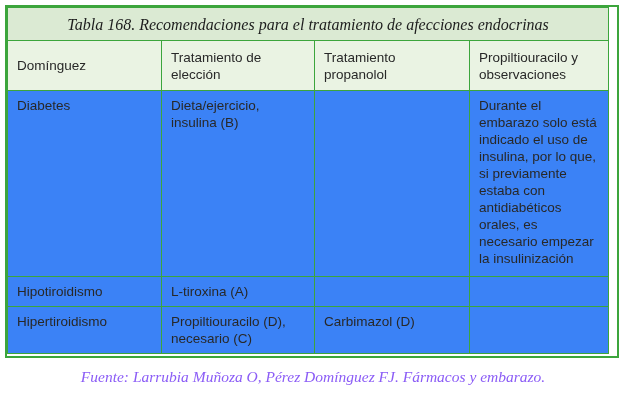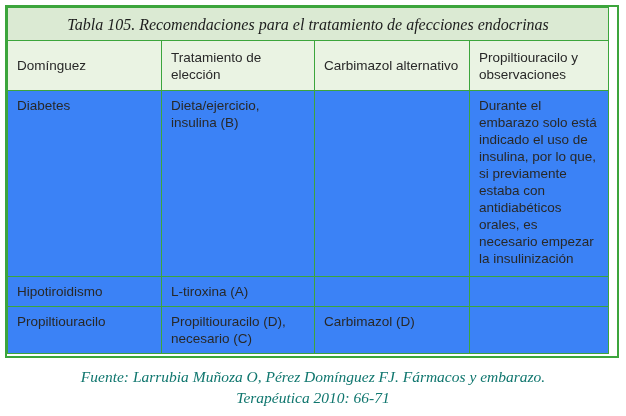--- a/index.html
+++ b/index.html
@@ -62,62 +62,61 @@
 
   .source{
     position:absolute;
     left:0;top:366px;
     width:626px;
     text-align:center;
     font-family:"Liberation Serif","DejaVu Serif",serif;
     font-style:italic;
     font-size:15.5px;
     line-height:21px;
-    color:#0f766e;
+    color:#8b5cf6;
   }
 </style>
 </head>
 <body>
 
 <div class="frame">
   <table class="endo">
     <colgroup>
       <col class="c1">
         <col class="c2">
         <col class="c3">
         <col class="c4">
     </colgroup>
     <tbody>
       <tr class="title-row">
-        <th colspan="4">Tabla 105. Recomendaciones para el tratamiento de afecciones endocrinas</th>
+        <th colspan="4">Tabla 168. Recomendaciones para el tratamiento de afecciones endocrinas</th>
       </tr>
       <tr class="header-row">
         <td>Domínguez</td>
         <td>Tratamiento de elección</td>
-        <td>Carbimazol alternativo</td>
+        <td>Tratamiento propanolol</td>
         <td>Propiltiouracilo y observaciones</td>
       </tr>
       <tr class="body-row row-diabetes">
         <td>Diabetes</td>
         <td>Dieta/ejercicio, insulina (B)</td>
         <td></td>
         <td>Durante el embarazo solo está indicado el uso de insulina, por lo que, si previamente estaba con antidiabéticos orales, es necesario empezar la insulinización</td>
       </tr>
       <tr class="body-row row-hipotiroidismo">
         <td>Hipotiroidismo</td>
         <td>L-tiroxina (A)</td>
         <td></td>
         <td></td>
       </tr>
       <tr class="body-row row-hipertiroidismo">
-        <td>Propiltiouracilo</td>
+        <td>Hipertiroidismo</td>
         <td>Propiltiouracilo (D), necesario (C)</td>
         <td>Carbimazol (D)</td>
         <td></td>
       </tr>
     </tbody>
   </table>
 </div>
 
 <div class="source">
   <div>Fuente: Larrubia Muñoza O, Pérez Domínguez FJ. Fármacos y embarazo.</div>
-  <div>Terapéutica 2010: 66-71</div>
 </div>
 
 </body></html>

